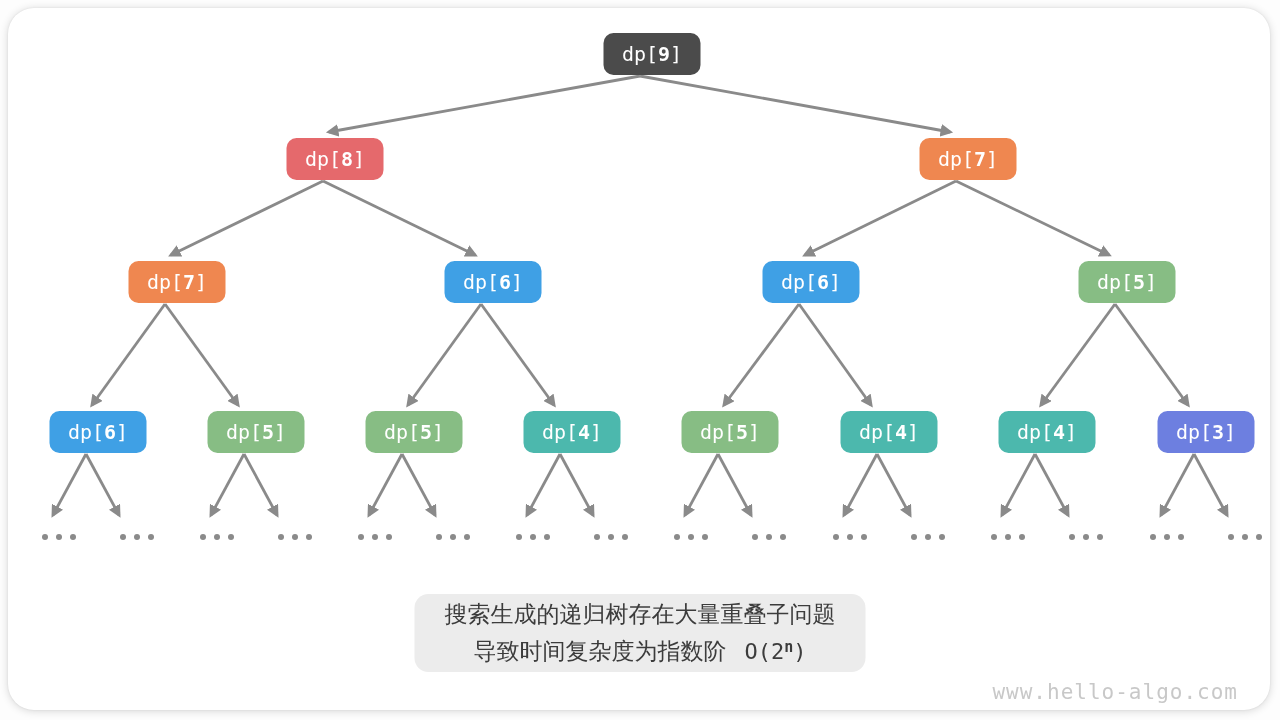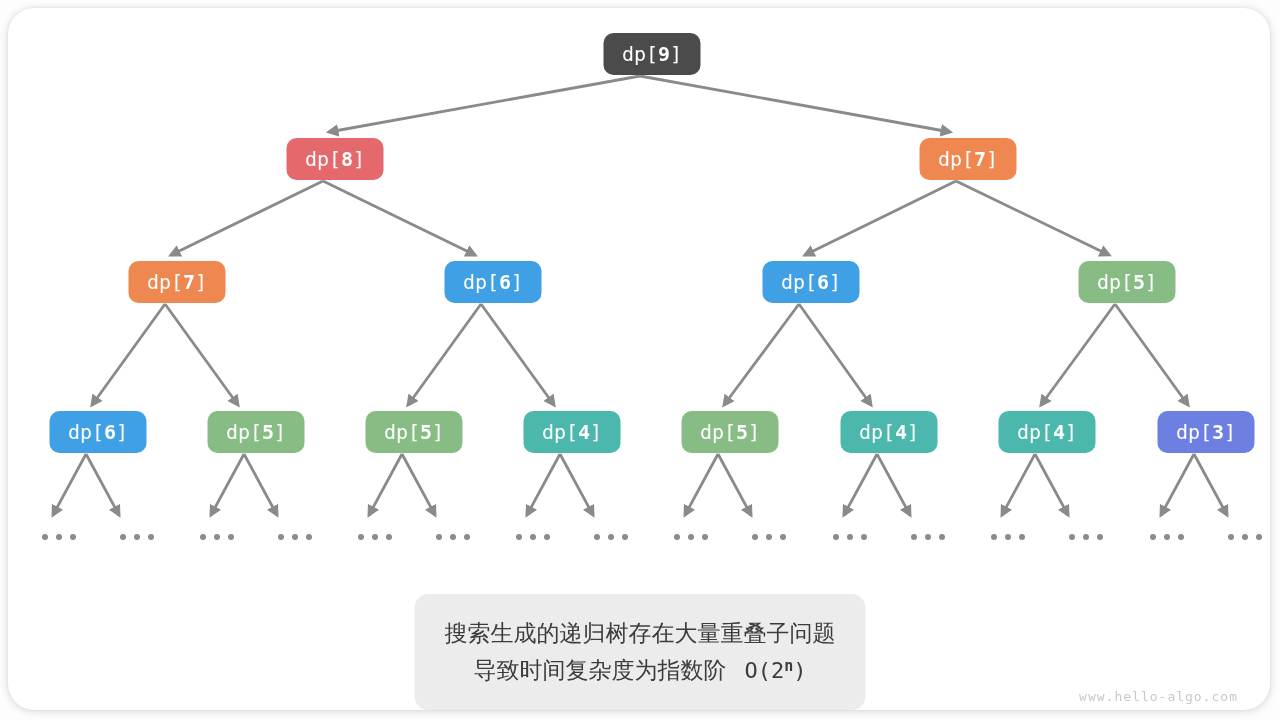--- a/index.html
+++ b/index.html
@@ -25,35 +25,35 @@
   }
   .node b{font-weight:bold;}
   .dots{
     position:absolute;transform:translate(-50%,-50%);
     display:flex;gap:8px;align-items:center;
   }
   .dots i{display:block;width:6px;height:6px;border-radius:50%;background:var(--c-edge);}
   .caption{
     position:absolute;left:640px;top:594px;transform:translateX(-50%);
     background:var(--c-caption_bg);color:var(--c-caption_text);
-    border-radius:14px;padding:21px 30px;
+    border-radius:14px;padding:2px 30px;
     text-align:center;font-size:23px;line-height:37px;white-space:nowrap;
   }
   .formula{
     font-family:"DejaVu Sans Mono","Liberation Mono",monospace;
     margin-left:18px;font-size:22px;
   }
   .formula sup{
     font-weight:bold;font-size:15px;
     vertical-align:0.45em;line-height:0;
   }
   .watermark{
     position:absolute;right:42px;bottom:16px;
     font-family:"DejaVu Sans Mono","Liberation Mono",monospace;
-    font-size:13px;color:var(--c-watermark);letter-spacing:1px;
+    font-size:21px;color:var(--c-watermark);letter-spacing:1px;
   }
 </style>
 </head>
 <body>
 
 <div class="card"></div>
 
 <svg class="edges" viewBox="0 0 1280 720">
   <defs>
     <marker id="arrow" viewBox="0 0 10 10" refX="7.5" refY="5" markerWidth="4.5" markerHeight="4.5" orient="auto">

